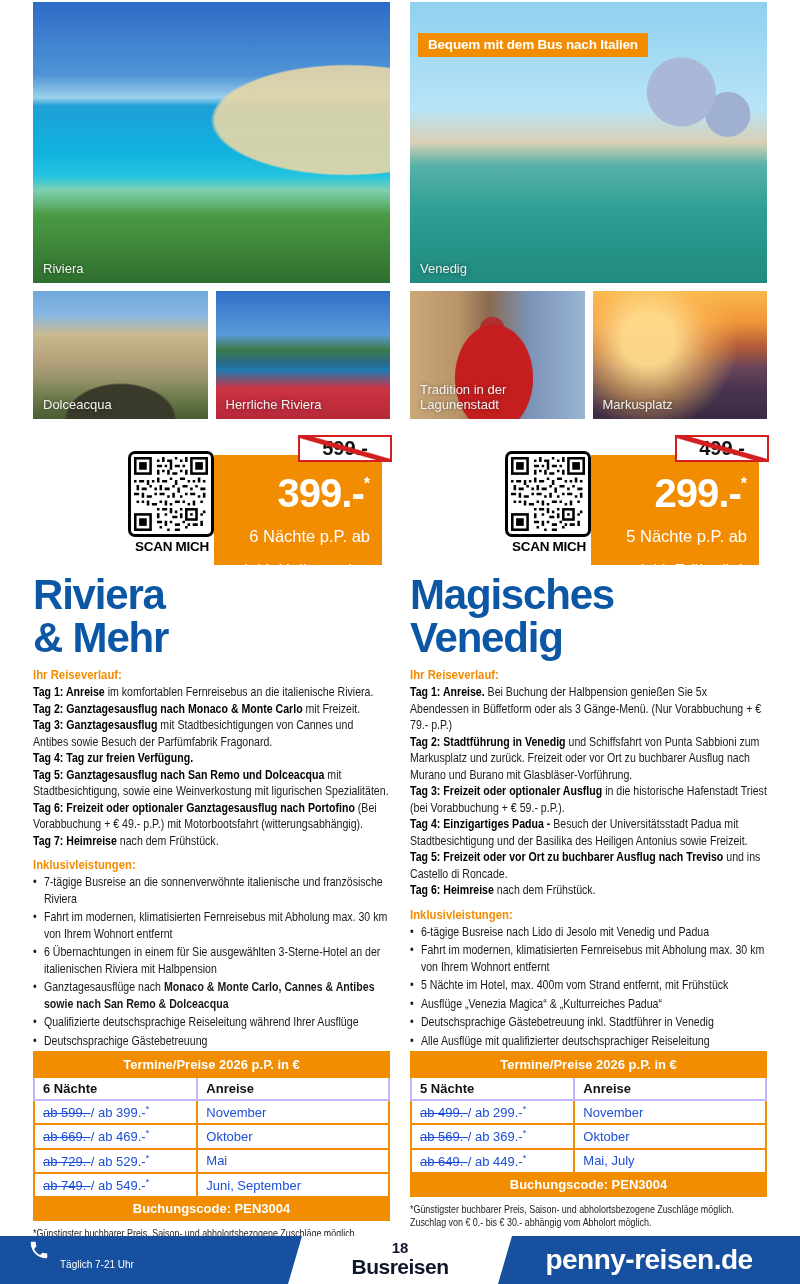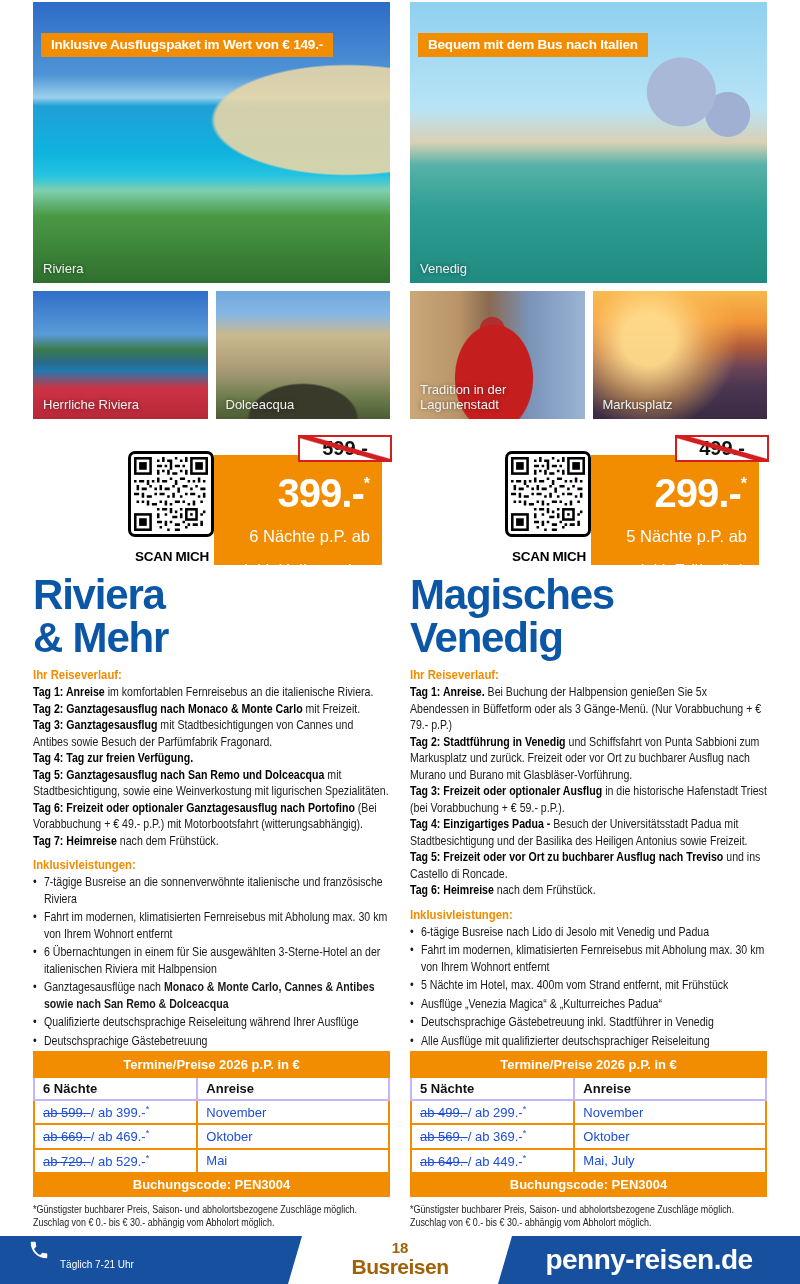--- a/index.html
+++ b/index.html
@@ -36,21 +36,21 @@
   .ph-tradition { background:
       radial-gradient(ellipse 55px 75px at 48% 68%, #c41e1e 0 70%, transparent 72%),
       radial-gradient(circle at 47% 30%, #b03030 0 12px, transparent 13px),
       linear-gradient(90deg,#caa87a 0%,#b89468 28%,#8a6a50 45%,#7a93b8 68%,#9ab4d4 100%); }
 
   
   .price-row { position:relative; height:136px; margin-top:14px; }
   .qr-wrap { position:absolute; left:95px; top:18px; width:88px; text-align:center; }
   .qr-frame { width:86px; height:86px; border:3px solid #000; border-radius:7px; background:#fff; padding:3px; }
   .qr-svg { width:100%; height:100%; display:block; }
-  .qr-label { display:block; font-size:13.5px; font-weight:bold; color:#000; margin-top:12px; letter-spacing:-0.3px; }
+  .qr-label { display:block; font-size:13.5px; font-weight:bold; color:#000; margin-top:2px; letter-spacing:-0.3px; }
   .pricebox { position:absolute; right:8px; top:22px; width:168px; height:110px; background:#F28C00;
               color:#fff; text-align:right; padding:10px 12px 0 0; }
   .price-big { font-size:40px; line-height:38px; font-weight:bold; letter-spacing:-1px; }
   .price-big sup { font-size:16px; vertical-align:18px; letter-spacing:0; }
   .price-sub { font-size:16.5px; line-height:20px; margin-top:14px; }
   .strike-badge { position:absolute; right:-2px; top:2px; width:94px; height:27px; background:#fff;
                   border:2.5px solid #D21E1E; display:flex; align-items:center; justify-content:center;
                   font-size:20px; font-weight:bold; color:#111; }
   .strike-badge::after { content:""; position:absolute; inset:-2px;
       background:linear-gradient(to top right, transparent 44%, #D21E1E 46.5%, #D21E1E 53.5%, transparent 56%); }
@@ -83,21 +83,21 @@
   .footer { position:absolute; left:0; bottom:0; width:800px; height:48px; background:#fff; }
   .f-blue { background:#17509F; position:absolute; top:0; height:48px; }
   .f-left { left:0; width:302px; clip-path:polygon(0 0,100% 0,calc(100% - 14px) 100%,0 100%);
             color:#fff; padding:3px 0 0 28px; }
   .f-right { left:498px; width:302px; clip-path:polygon(14px 0,100% 0,100% 100%,0 100%);
              color:#fff; display:flex; align-items:center; justify-content:center; }
   .f-phone-row { display:flex; align-items:center; gap:8px; }
   .f-phone { font-size:27px; font-weight:bold; letter-spacing:-0.5px; }
   .f-hours { font-size:10px; margin-left:32px; margin-top:-2px; }
   .f-site { font-size:28px; font-weight:bold; letter-spacing:-0.5px; }
-  .f-center { position:absolute; left:50%; transform:translateX(-50%); top:3px; text-align:center; color:#a16207; }
+  .f-center { position:absolute; left:50%; transform:translateX(-50%); top:3px; text-align:center; color:#0f172a; }
   .f-page { font-size:15px; font-weight:bold; line-height:17px; }
   .f-section { font-size:21px; font-weight:bold; line-height:22px; letter-spacing:-0.5px; }
   .phone-icon { width:22px; height:22px; }
 </style>
 </head>
 <body>
 
 <svg width="0" height="0" style="position:absolute">
   <defs>
     <g id="qrpat" fill="#000">
@@ -116,29 +116,28 @@
       <path d="M9 1h1v1H9zM11 0h1v2h-1zM13 1h2v1h-2zM16 0h1v1h-1zM18 1h1v1h-1zM20 0h1v2h-1zM9 3h2v1H9zM12 3h1v1h-1zM14 2h1v3h-1zM16 3h2v1h-2zM19 3h1v1h-1zM9 5h1v2H9zM11 5h1v1h-1zM13 5h1v2h-1zM15 6h2v1h-2zM18 5h1v1h-1zM20 5h1v2h-1zM0 9h1v1H0zM2 9h2v1H2zM5 9h1v2H5zM7 9h1v1H7zM9 8h1v2H9zM11 9h2v1h-2zM14 8h1v1h-1zM16 9h1v2h-1zM18 8h2v1h-2zM21 9h1v1h-1zM23 9h1v1h-1zM25 8h1v2h-1zM27 9h1v1h-1zM1 11h1v2H1zM3 12h2v1H3zM6 11h1v1H6zM8 12h1v1H8zM10 11h1v2h-1zM12 12h2v1h-2zM15 11h1v1h-1zM17 12h1v2h-1zM19 11h2v1h-2zM22 12h1v1h-1zM24 11h1v1h-1zM26 12h2v1h-2zM0 14h2v1H0zM3 14h1v2H3zM5 15h2v1H5zM8 14h1v1H8zM10 14h2v1h-2zM13 15h1v1h-1zM15 14h1v2h-1zM18 15h1v1h-1zM20 14h1v1h-1zM22 14h2v1h-2zM25 15h1v1h-1zM27 14h1v2h-1zM1 17h1v1H1zM3 17h1v1H3zM5 17h1v2H5zM7 18h2v1H7zM10 17h1v1h-1zM12 17h1v2h-1zM14 18h1v1h-1zM16 17h2v1h-2zM19 17h1v1h-1zM21 18h1v1h-1zM23 17h1v2h-1zM26 17h1v1h-1zM9 20h1v1H9zM11 20h2v1h-2zM14 20h1v2h-1zM16 21h1v1h-1zM18 20h1v1h-1zM27 21h1v1h-1zM9 22h1v2H9zM12 22h1v1h-1zM15 23h2v1h-2zM18 22h1v2h-1zM26 22h1v1h-1zM9 25h2v1H9zM12 25h1v2h-1zM14 25h1v1h-1zM16 26h2v1h-2zM19 25h1v1h-1zM21 26h1v1h-1zM23 26h2v1h-2zM26 25h1v2h-1zM10 27h1v1h-1zM13 28h1v1h-1zM16 28h2v1h-2zM20 27h1v1h-1z"></path>
     </g>
   </defs>
 </svg>
 
 <div class="page">
   <div class="cols">
 
     <div class="col">
       <div class="hero ph-riviera">
-        <span class="banner">Inklusive Ausflugspaket im Wert von € 149.-</span>
         <span class="photo-label">Riviera</span>
       </div>
       <div class="thumb-row">
+        <div class="thumb ph-dolceacqua">
+          <span class="photo-label">Dolceacqua</span>
+        </div>
         <div class="thumb ph-herrliche">
           <span class="photo-label">Herrliche Riviera</span>
-        </div>
-        <div class="thumb ph-dolceacqua">
-          <span class="photo-label">Dolceacqua</span>
         </div>
       </div>
 
       <div class="price-row">
         <div class="qr-wrap">
           <div class="qr-frame">
             <svg class="qr-svg" viewBox="0 0 29 29">
                 <use href="#qrpat"></use>
               </svg>
           </div>
@@ -195,20 +194,24 @@
         </tr>
         <tr>
           <td><span class="old">ab 669.-</span><span>/ ab 469.-</span><sup>*</sup></td>
           <td>Oktober</td>
         </tr>
         <tr>
           <td><span class="old">ab 729.-</span><span>/ ab 529.-</span><sup>*</sup></td>
           <td>Mai</td>
         </tr>
         <tr>
+          <td><span class="old">ab 749.-</span><span>/ ab 549.-</span><sup>*</sup></td>
+          <td>Juni, September</td>
+        </tr>
+        <tr>
               <td colspan="2" class="booking">Buchungscode: PEN3004</td>
             </tr>
       </tbody>
         </table>
 
       <div class="sq">
         <p class="fineprint">*Günstigster buchbarer Preis, Saison- und abholortsbezogene Zuschläge möglich. Zuschlag von € 0.- bis € 30.- abhängig vom Abholort möglich.</p>
         <p class="notes"><span class="lead">Generelle Hinweise:</span><b></b><span> Die City Tax von ca. € 1.- bis € 3.- pro Person und Nacht ist vor Ort im Hotel zu entrichten (Stand: Januar 2026). </span><br></p>
       </div>
     </div>

